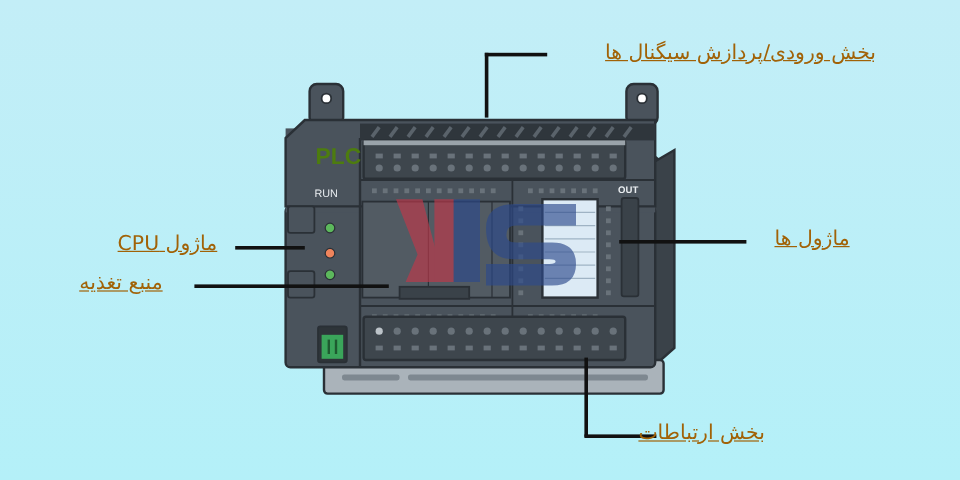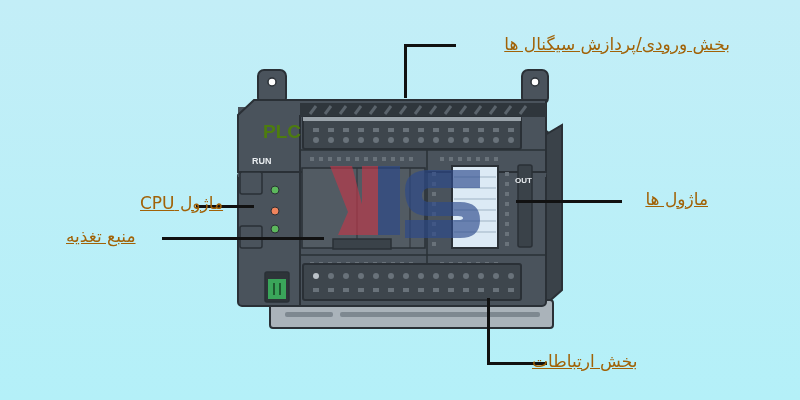--- a/index.html
+++ b/index.html
@@ -224,32 +224,32 @@
 
   <g opacity="0.65">
     <path d="M330,166 L352,166 L370,235 L338,235 L348,212 Z" fill="#c0384a"></path>
     <rect x="362" y="166" width="18" height="69" fill="#c0384a"></rect>
     <rect x="378" y="166" width="22" height="69" fill="#2c4a8c"></rect>
     <path d="M405,190 Q405,170 430,170 L480,170 L480,188 L430,188 Q422,188 422,196 Q422,202 430,202 L460,202 Q480,202 480,220 Q480,238 460,238 L405,238 L405,220 L458,220 Q463,220 463,218 Q463,216 458,216 L428,216 Q405,216 405,190 Z" fill="#2c4a8c"></path>
   </g>
 </svg>
 
 <div style="position:absolute; left:251px; top:121px; color:#4d7c0f; font-family:'Liberation Sans',sans-serif; font-weight:bold; font-size:19px;margin-left:12px;">PLC</div>
-<div style="position:absolute; left:252px; top:156px; color:#e8ecef; font-family:'Liberation Sans',sans-serif; font-weight:bold; font-size:9px;">RUN</div>
-<div style="position:absolute; left:515px; top:154px; color:#e8ecef; font-family:'Liberation Sans',sans-serif; font-weight:bold; font-size:8px;margin-top:22px;">OUT</div>
+<div style="position:absolute; left:262px; top:156px; color:#e8ecef; font-family:'Liberation Sans',sans-serif; font-weight:normal; font-size:9px;">RUN</div>
+<div style="position:absolute; left:515px; top:154px; color:#e8ecef; font-family:'Liberation Sans',sans-serif; font-weight:bold; font-size:8px;">OUT</div>
 
 <div class="line" style="left:404px; top:44px; width:52px; height:3px;"></div>
 <div class="line" style="left:404px; top:44px; width:3px; height:54px;"></div>
 
 <div class="line" style="left:516px; top:200px; width:106px; height:3px;"></div>
 
 <div class="line" style="left:196px; top:205px; width:58px; height:3px;"></div>
 
 <div class="line" style="left:162px; top:237px; width:162px; height:3px;"></div>
 
 <div class="line" style="left:487px; top:298px; width:3px; height:66px;"></div>
 <div class="line" style="left:487px; top:362px; width:60px; height:3px;"></div>
 
 <div class="label" style="right:70px; top:34px;">بخش ورودی/پردازش سیگنال ها</div>
 <div class="label" style="right:92px; top:189px;">ماژول ها</div>
-<div class="label" style="left:98px; top:193px; direction:ltr; unicode-bidi:plaintext;margin-left:42px;">ماژول CPU</div>
+<div class="label" style="left:98px; top:193px; direction:ltr; unicode-bidi:plaintext;">ماژول CPU</div>
 <div class="label" style="left:66px; top:226px;">منبع تغذیه</div>
 <div class="label" style="left:532px; top:351px;">بخش ارتباطات</div>
 
 </body></html>

